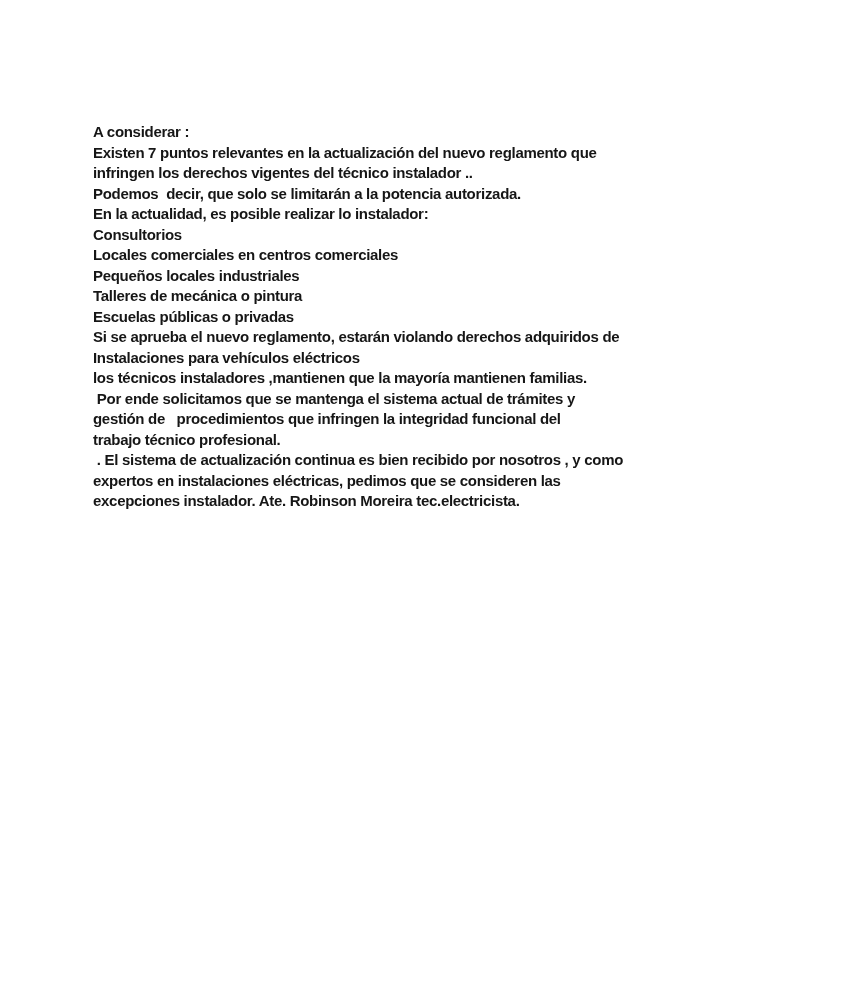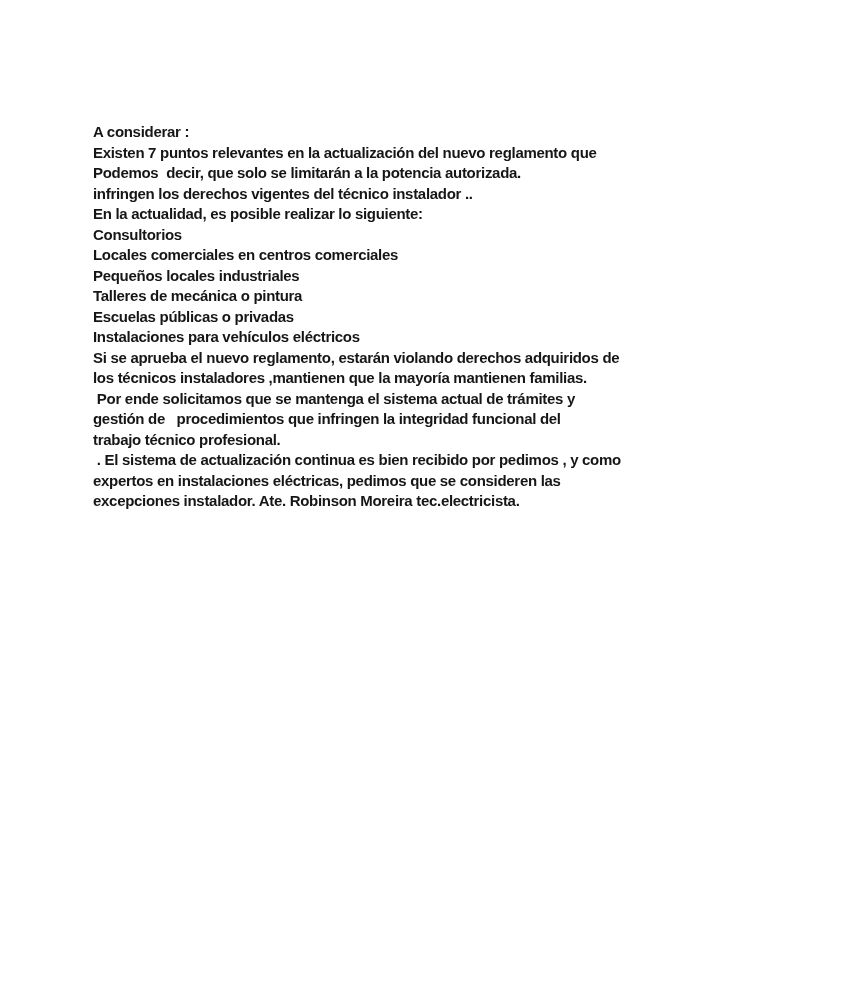--- a/index.html
+++ b/index.html
@@ -30,31 +30,31 @@
     min-height: 20.5px;
   }
 </style>
 </head>
 <body>
 
 <div class="page">
   <div class="text-block">
     <div class="text-line">A considerar :</div>
     <div class="text-line">Existen 7 puntos relevantes en la actualización del nuevo reglamento que</div>
+    <div class="text-line">infringen los derechos vigentes del técnico instalador ..</div>
     <div class="text-line">Podemos  decir, que solo se limitarán a la potencia autorizada.</div>
-    <div class="text-line">infringen los derechos vigentes del técnico instalador ..</div>
-    <div class="text-line">En la actualidad, es posible realizar lo siguiente:</div>
+    <div class="text-line">En la actualidad, es posible realizar lo instalador:</div>
     <div class="text-line">Consultorios</div>
     <div class="text-line">Locales comerciales en centros comerciales</div>
     <div class="text-line">Pequeños locales industriales</div>
     <div class="text-line">Talleres de mecánica o pintura</div>
     <div class="text-line">Escuelas públicas o privadas</div>
+    <div class="text-line">Si se aprueba el nuevo reglamento, estarán violando derechos adquiridos de</div>
     <div class="text-line">Instalaciones para vehículos eléctricos</div>
-    <div class="text-line">Si se aprueba el nuevo reglamento, estarán violando derechos adquiridos de</div>
     <div class="text-line">los técnicos instaladores ,mantienen que la mayoría mantienen familias.</div>
     <div class="text-line"> Por ende solicitamos que se mantenga el sistema actual de trámites y</div>
     <div class="text-line">gestión de   procedimientos que infringen la integridad funcional del</div>
     <div class="text-line">trabajo técnico profesional.</div>
-    <div class="text-line"> . El sistema de actualización continua es bien recibido por pedimos , y como</div>
+    <div class="text-line"> . El sistema de actualización continua es bien recibido por nosotros , y como</div>
     <div class="text-line">expertos en instalaciones eléctricas, pedimos que se consideren las</div>
     <div class="text-line">excepciones instalador. Ate. Robinson Moreira tec.electricista.</div>
   </div>
 </div>
 
 </body></html>

